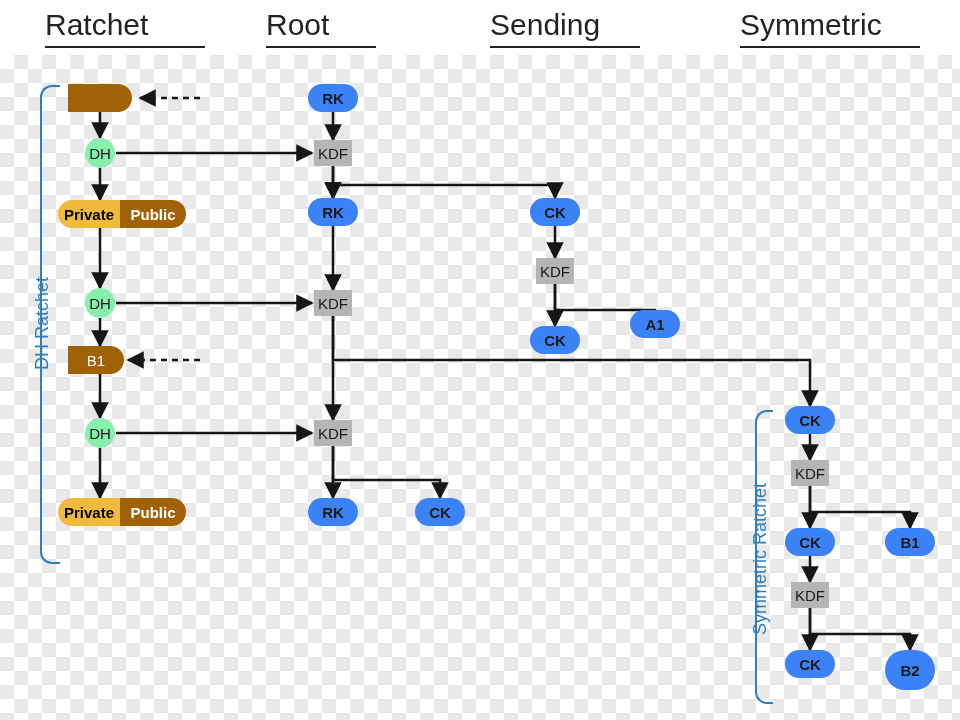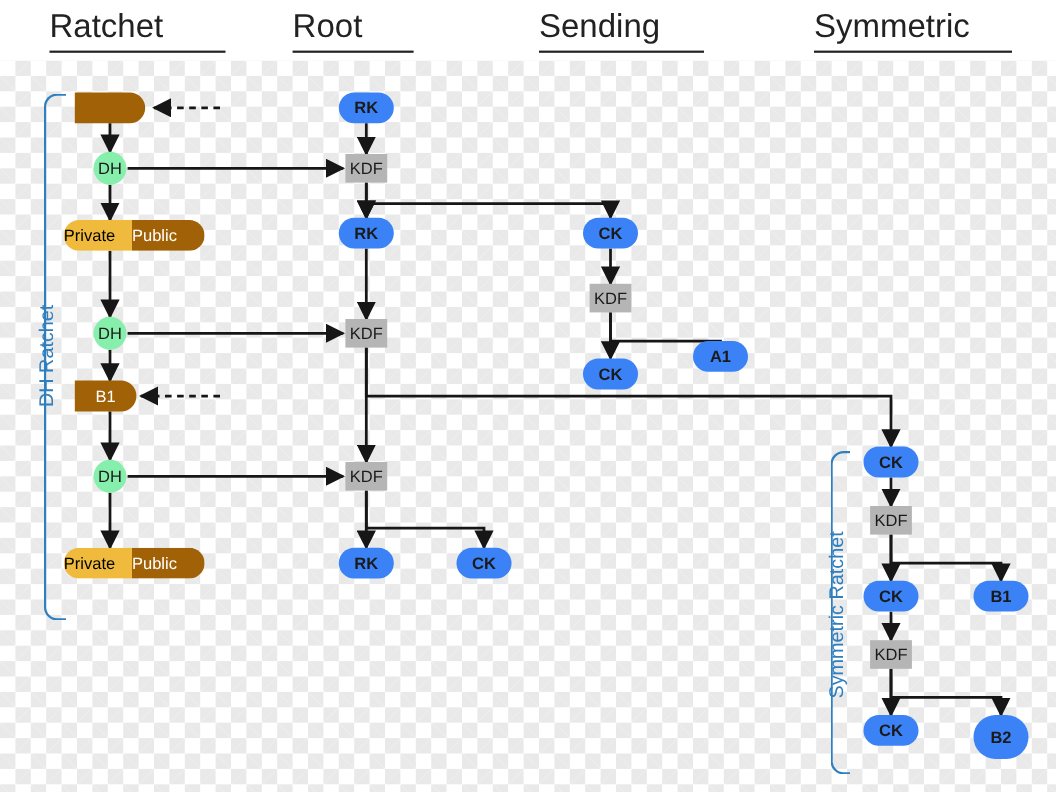--- a/index.html
+++ b/index.html
@@ -63,20 +63,22 @@
   .keypair {
     position: absolute;
     display: flex;
     border-radius: 999px;
     overflow: hidden;
     font-size: 15px;
   }
   .keypair > div {
     display: flex;
     align-items: center;
+    justify-content: center;
+    font-weight: bold;
   }
   
   .side-label {
     position: absolute;
     color: #2f7fbf;
     font-size: 18px;
     transform: rotate(-90deg);
     transform-origin: left top;
     white-space: nowrap;
   }

